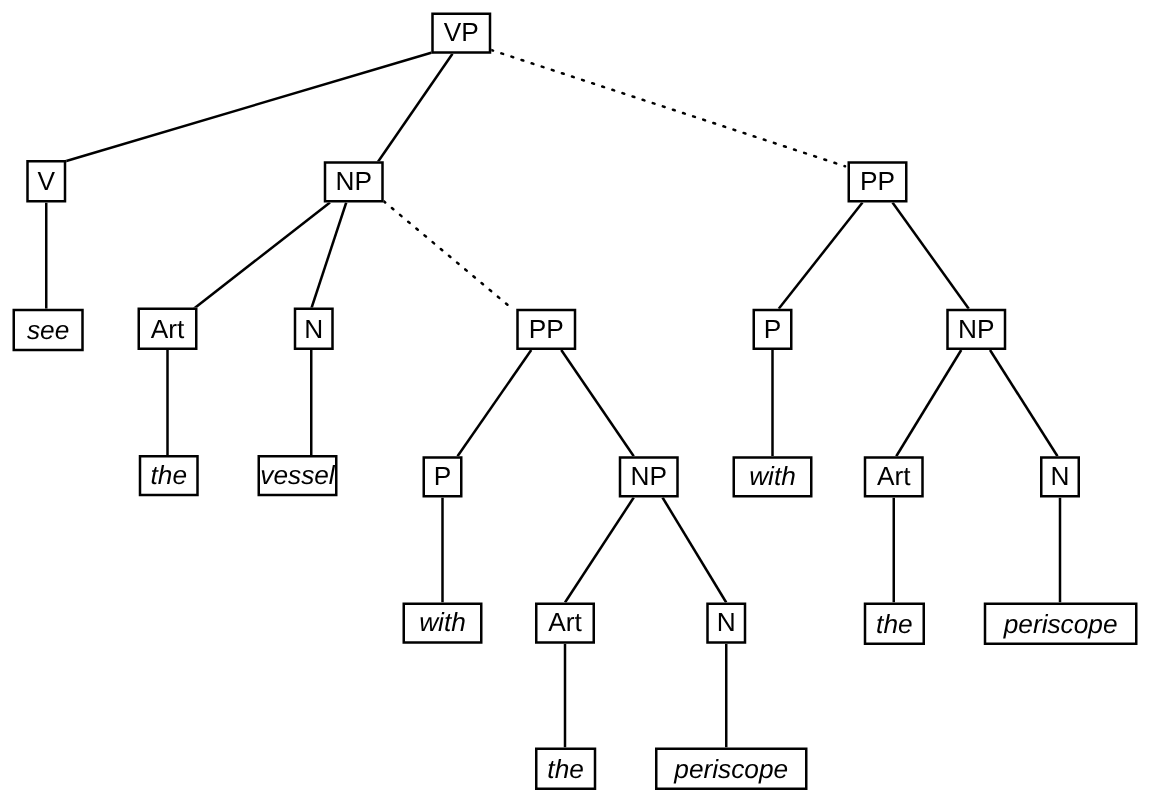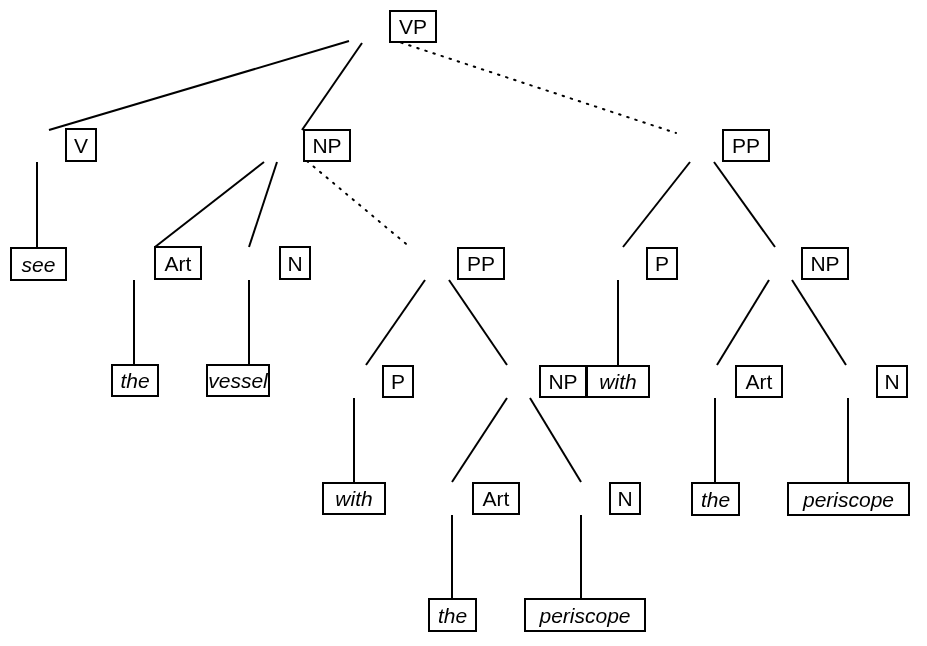--- a/index.html
+++ b/index.html
@@ -32,21 +32,20 @@
     justify-content: center;
     font-family: "Liberation Sans", sans-serif;
     font-size: 21px;
     line-height: 1;
     color: #000000;
     white-space: nowrap;
     letter-spacing: 0px;
   }
   .node.cat {
     font-style: normal;
-    margin-left: 44px;
   }
   .node.leaf {
     font-style: italic;
   }
 </style>
 </head>
 <body>
 
 <div id="tree-canvas">
   <svg class="edges" viewBox="0 0 927 646" xmlns="http://www.w3.org/2000/svg">

